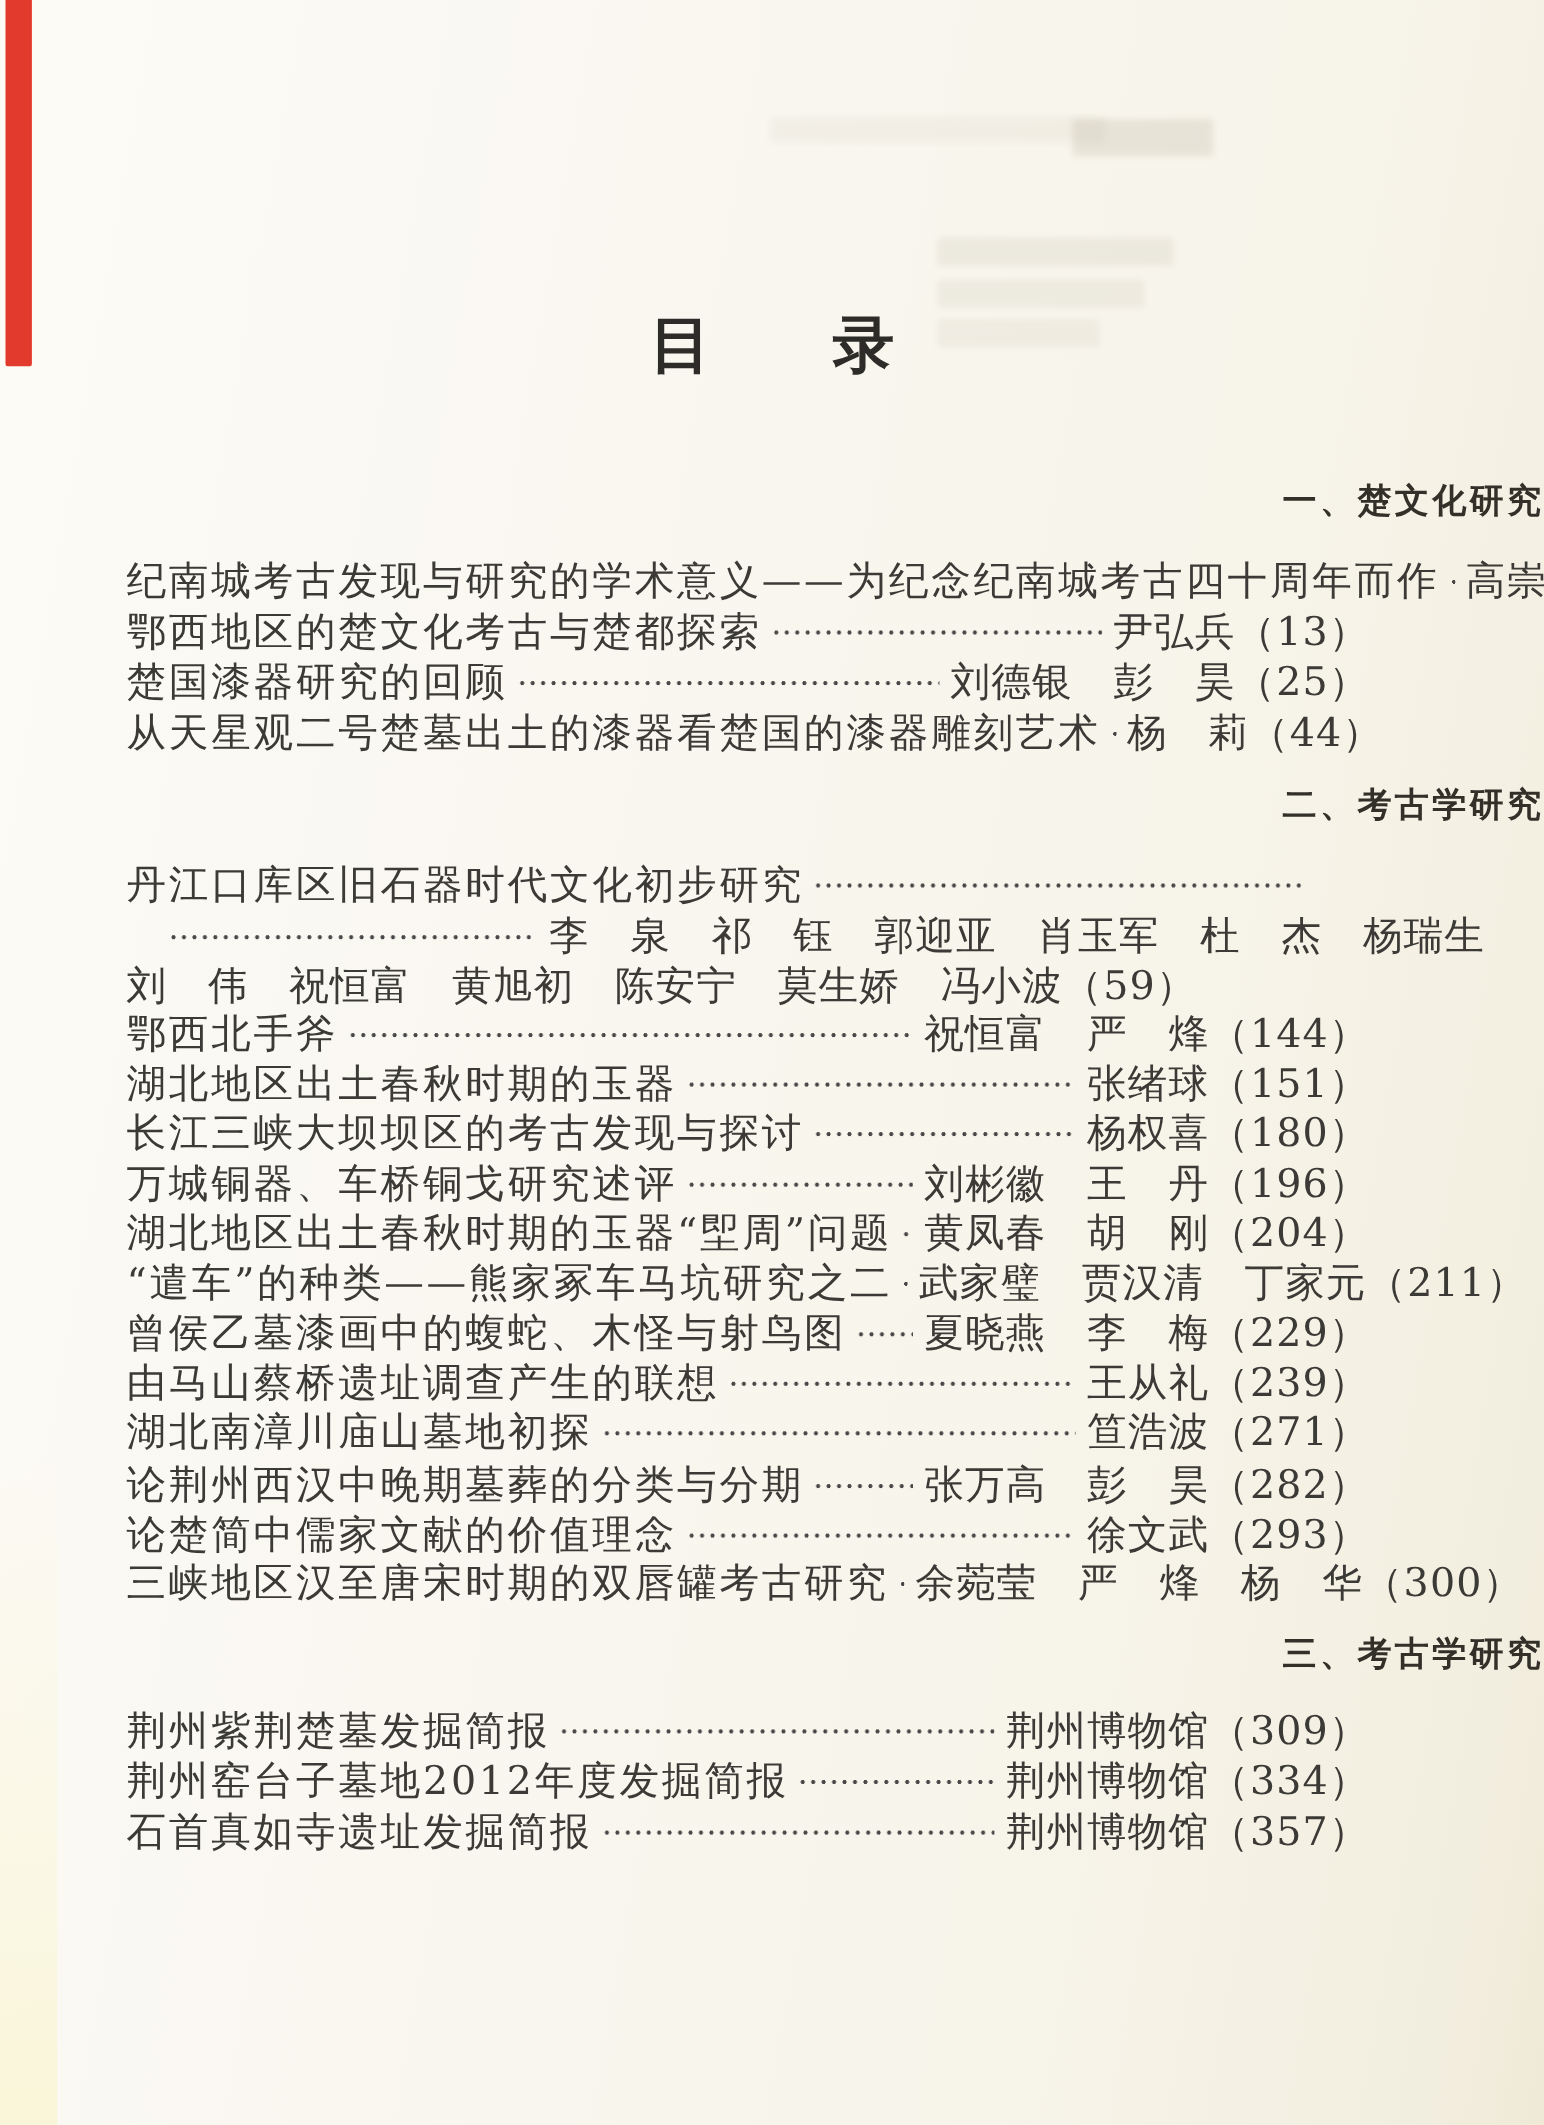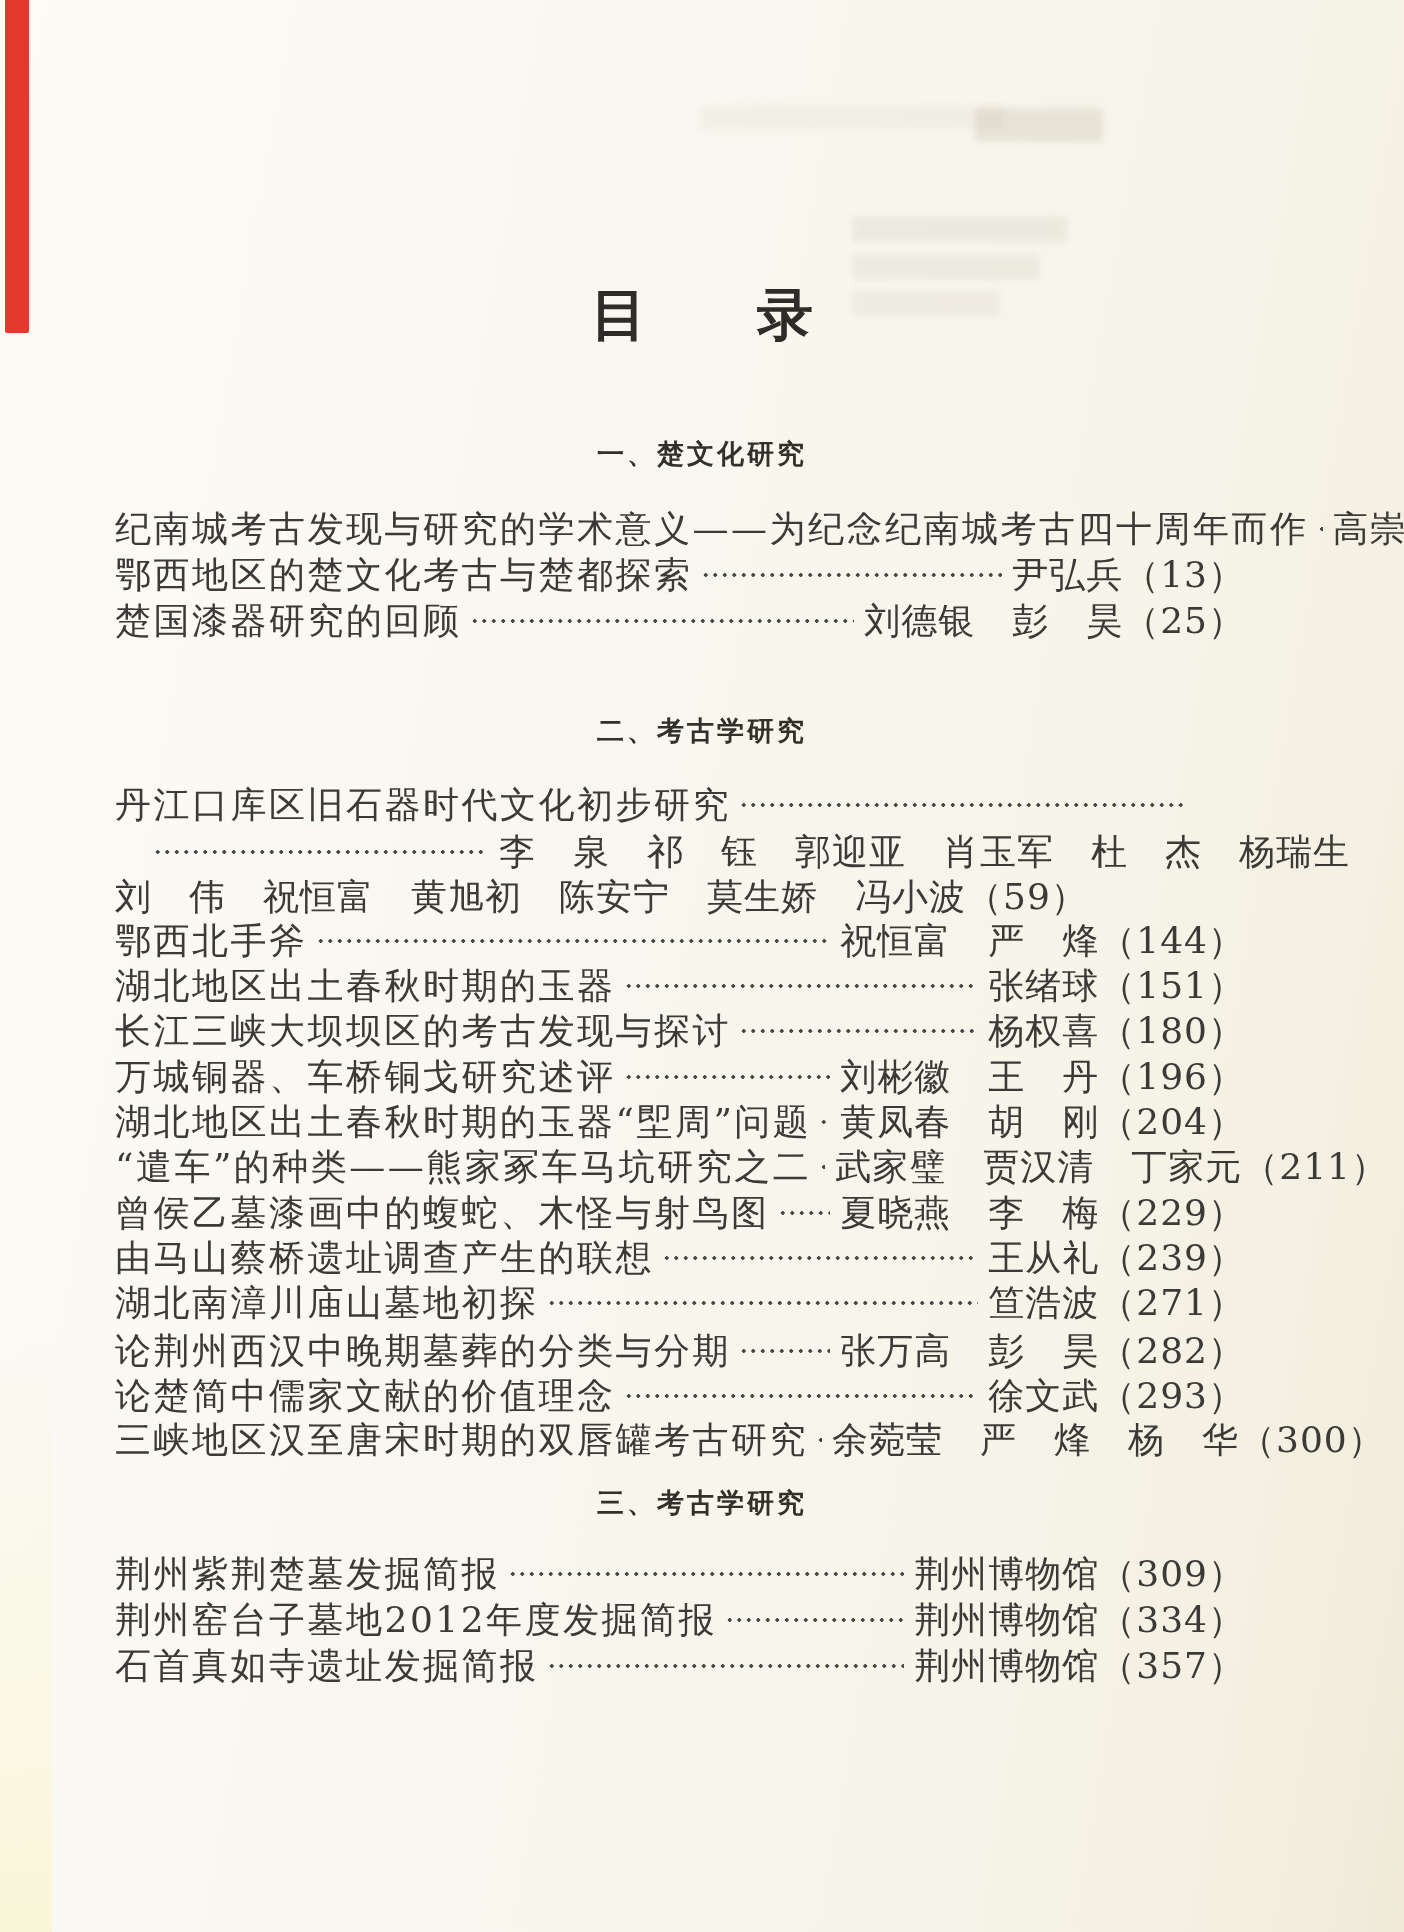--- a/index.html
+++ b/index.html
@@ -21,23 +21,23 @@
   
   .ghost{
     position:absolute;background:#8d8468;filter:blur(3px);border-radius:3px;
   }
   .doc-title{
     position:absolute;top:286px;left:0;width:100%;
     display:flex;justify-content:center;gap:110px;
     font-size:56px;font-weight:700;color:#2e2c29;line-height:1;
   }
   .sec-heading{
-    position:absolute;left:0;width:100%;text-align:center;
+    position:absolute;left:0;width:100%;text-align:right;
     font-family:"DejaVu Sans","Liberation Sans",sans-serif;
-    font-weight:700;font-size:27px;letter-spacing:3px;color:#333029;line-height:1;
+    font-weight:700;font-size:31px;letter-spacing:3px;color:#333029;line-height:1;
   }
   .row{
     position:absolute;left:115px;width:1130px;height:34px;
     display:flex;align-items:baseline;
     font-size:36px;line-height:34px;white-space:nowrap;
   }
   .row .t{letter-spacing:2.5px;flex:0 0 auto;}
   .leader{
     flex:1 1 auto;min-width:6px;height:34px;align-self:stretch;
     margin:0 10px 0 8px;
@@ -86,20 +86,26 @@
     <span class="leader"></span>
     <span class="authors">尹弘兵</span>
     <span class="page">（13）</span>
   </div>
   <div class="row" style="top:604px">
     <span class="t">楚国漆器研究的回顾</span>
     <span class="leader"></span>
     <span class="authors">刘德银　彭　昊</span>
     <span class="page">（25）</span>
   </div>
+  <div class="row" style="top:650px">
+    <span class="t">从天星观二号楚墓出土的漆器看楚国的漆器雕刻艺术</span>
+    <span class="leader"></span>
+    <span class="authors">杨　莉</span>
+    <span class="page">（44）</span>
+  </div>
 
   <div class="sec-heading" style="top:717px">二、考古学研究</div>
 
   <div class="row" style="top:788px">
     <span class="t">丹江口库区旧石器时代文化初步研究</span>
     <span class="leader short-end"></span>
   </div>
   <div class="row cont-a" style="top:835px">
     <span class="leader fixed"></span>
     <span class="authors">李　泉　祁　钰　郭迎亚　肖玉军　杜　杰　杨瑞生</span>

